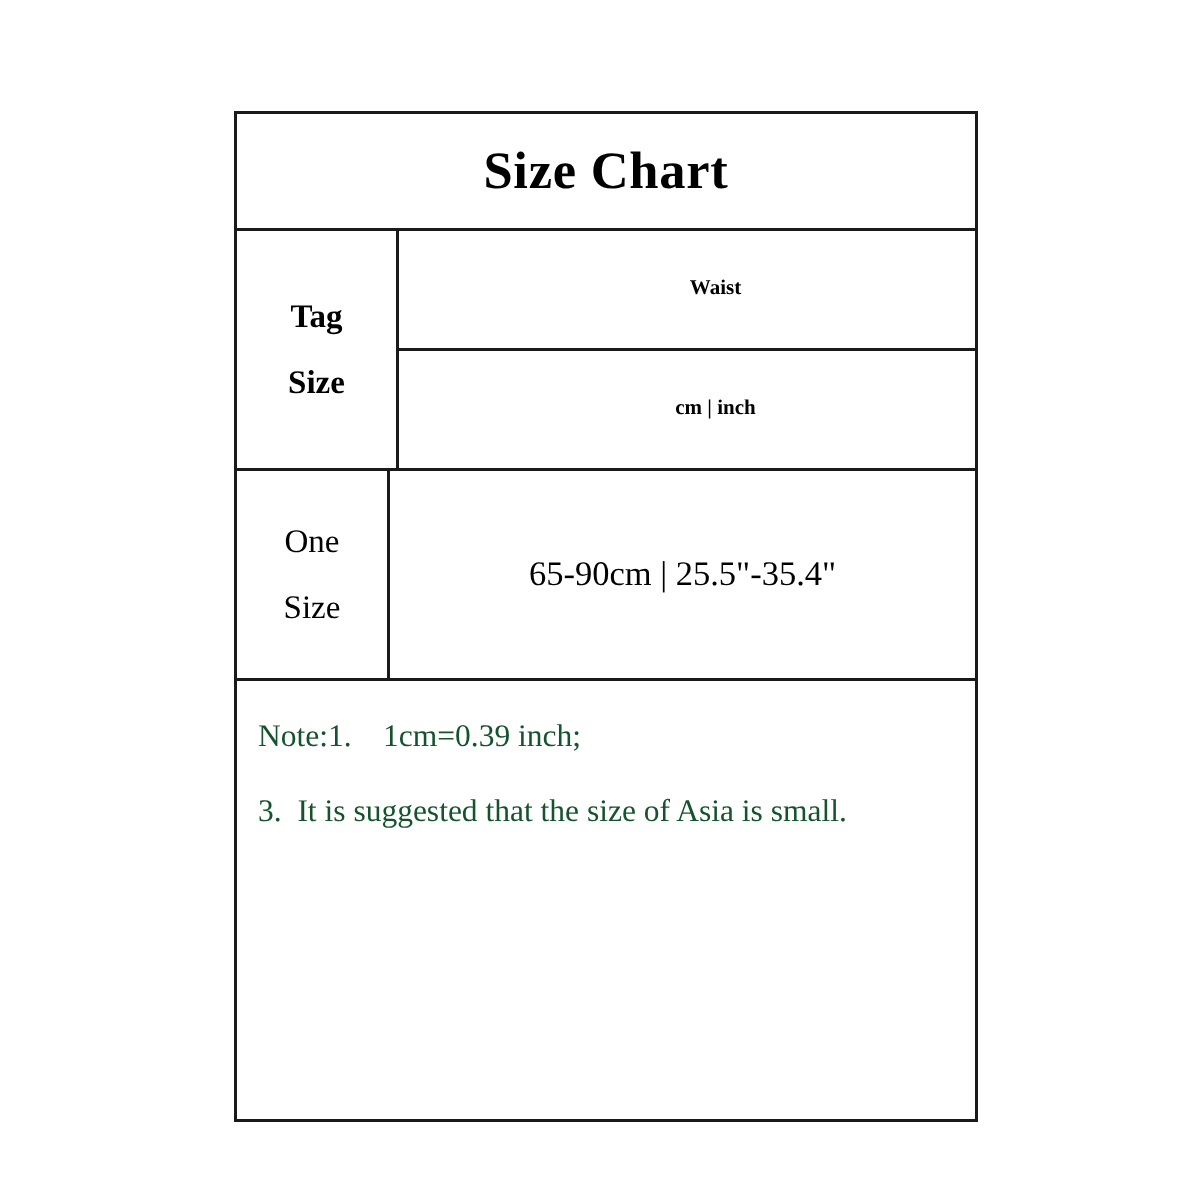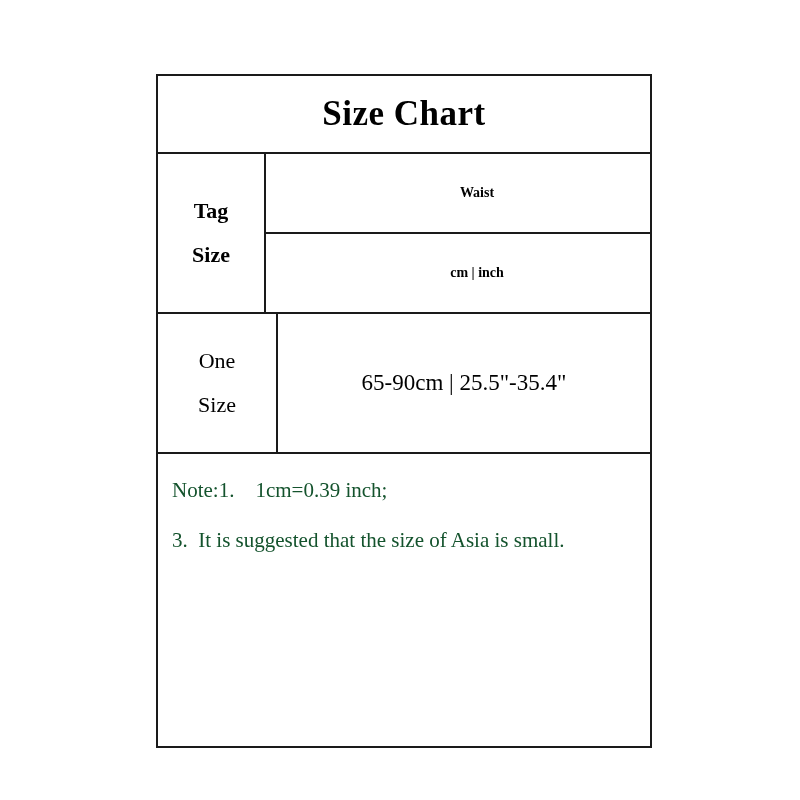--- a/index.html
+++ b/index.html
@@ -83,21 +83,21 @@
     border-bottom: 2px solid #1a1a1a;
   }
 
   .data-row {
     height: 140px;
     display: flex;
     border-bottom: 2px solid #1a1a1a;
     box-sizing: border-box;
   }
   .data-tag {
-    width: 120px;
+    width: 102px;
     border-right: 2px solid #1a1a1a;
     box-sizing: border-box;
     display: flex;
     flex-direction: column;
     align-items: center;
     justify-content: center;
     gap: 18px;
     font-size: 22px;
   }
   .data-value {

